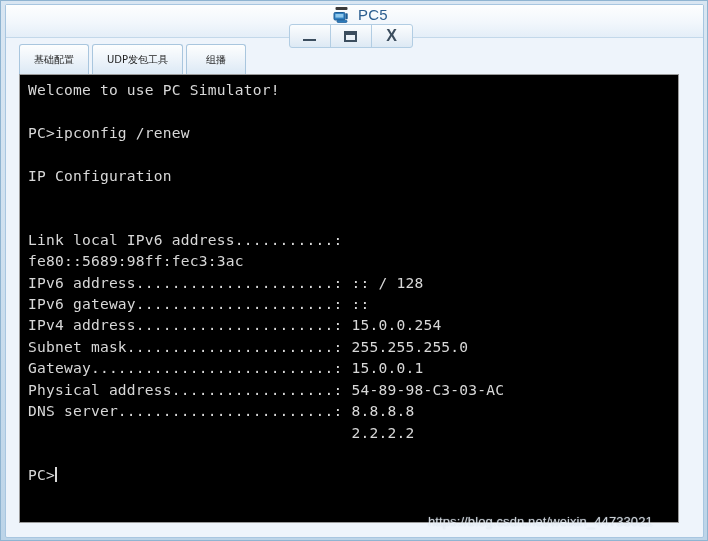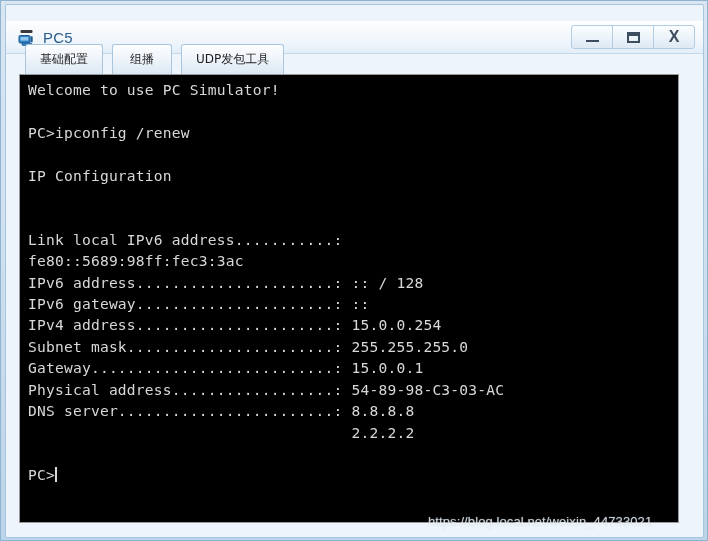--- a/index.html
+++ b/index.html
@@ -25,26 +25,27 @@
     left: 4px; top: 3px;
     width: 699px; height: 534px;
     background: #eef4fb;
     border: 1px solid #a8c6e0;
     border-radius: 2px;
   }
 
   
   #titlebar {
     position: absolute;
-    left: 0; top: 16px;
+    left: 0; top: 0;
     width: 697px; height: 33px;
     background: linear-gradient(to bottom, #fdfefe 0%, #f2f7fc 55%, #e4eef8 100%);
     border-bottom: 1px solid #c3d8ea;
     display: flex;
     align-items: center;
+    flex-direction: column;
   }
   #title-left {
     display: flex;
     align-items: center;
     gap: 7px;
     padding-left: 11px;
     flex: 1;
     min-width: 0;
   }
   #app-icon {
@@ -99,30 +100,29 @@
     display: flex;
     align-items: flex-end;
   }
   .tab {
     height: 30px;
     min-width: 60px;
     padding: 0 14px;
     display: flex;
     align-items: center;
     justify-content: center;
-    font-size: 12px;
+    font-size: 10px;
     color: #1e1e1e;
     background: linear-gradient(to bottom, #fdfefe 0%, #eef4fa 48%, #dce9f5 100%);
     border: 1px solid #a9c6de;
     border-bottom: none;
     border-radius: 3px 3px 0 0;
     margin-right: 3px;
     font-family: "DejaVu Sans", sans-serif;
     white-space: nowrap;
-    margin-left: 6px;
   }
   .tab.active {
     background: linear-gradient(to bottom, #ffffff 0%, #fafcfe 55%, #f4f9fd 100%);
     color: #111;
     height: 31px;
   }
 
   
   #terminal-wrap {
     position: absolute;
@@ -195,24 +195,24 @@
             <span class="glyph-close">X</span>
           </div>
       </div>
     </div>
 
     <div id="tabstrip">
       <div class="tab">
           <span>基础配置</span>
         </div>
       <div class="tab">
-          <span>组播</span>
+          <span>UDP发包工具</span>
         </div>
       <div class="tab">
-          <span>UDP发包工具</span>
+          <span>组播</span>
         </div>
     </div>
 
     <div id="terminal-wrap">
       <div id="terminal"><span id="term-text">Welcome to use PC Simulator!
 
 PC&gt;ipconfig /renew
 
 IP Configuration
 
@@ -224,16 +224,16 @@
 IPv4 address......................: 15.0.0.254
 Subnet mask.......................: 255.255.255.0
 Gateway...........................: 15.0.0.1
 Physical address..................: 54-89-98-C3-03-AC
 DNS server........................: 8.8.8.8
                                     2.2.2.2
 
 PC&gt;</span><span class="caret"></span></div>
     </div>
 
-    <div id="watermark">https://blog.local.net/weixin_44733021</div>
+    <div id="watermark">https://blog.csdn.net/weixin_44733021</div>
 
   </div>
 </div>
 
 </body></html>

